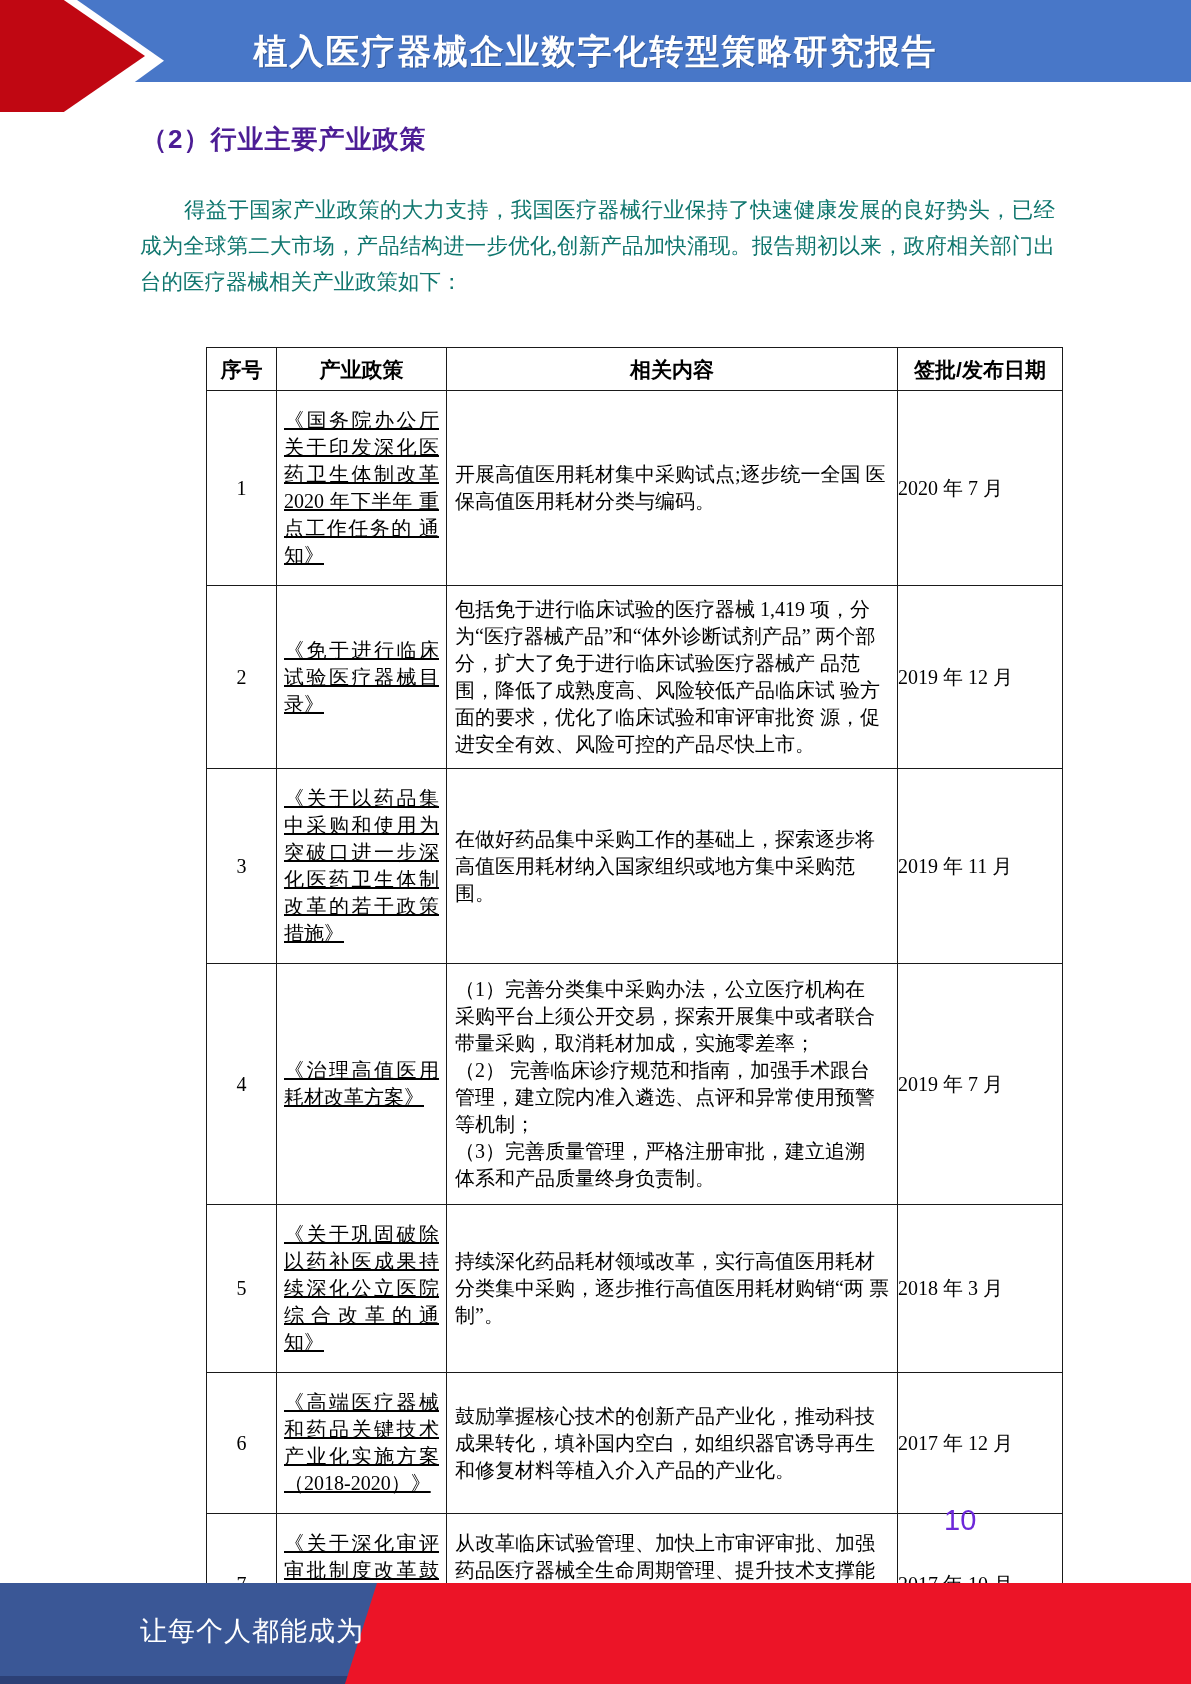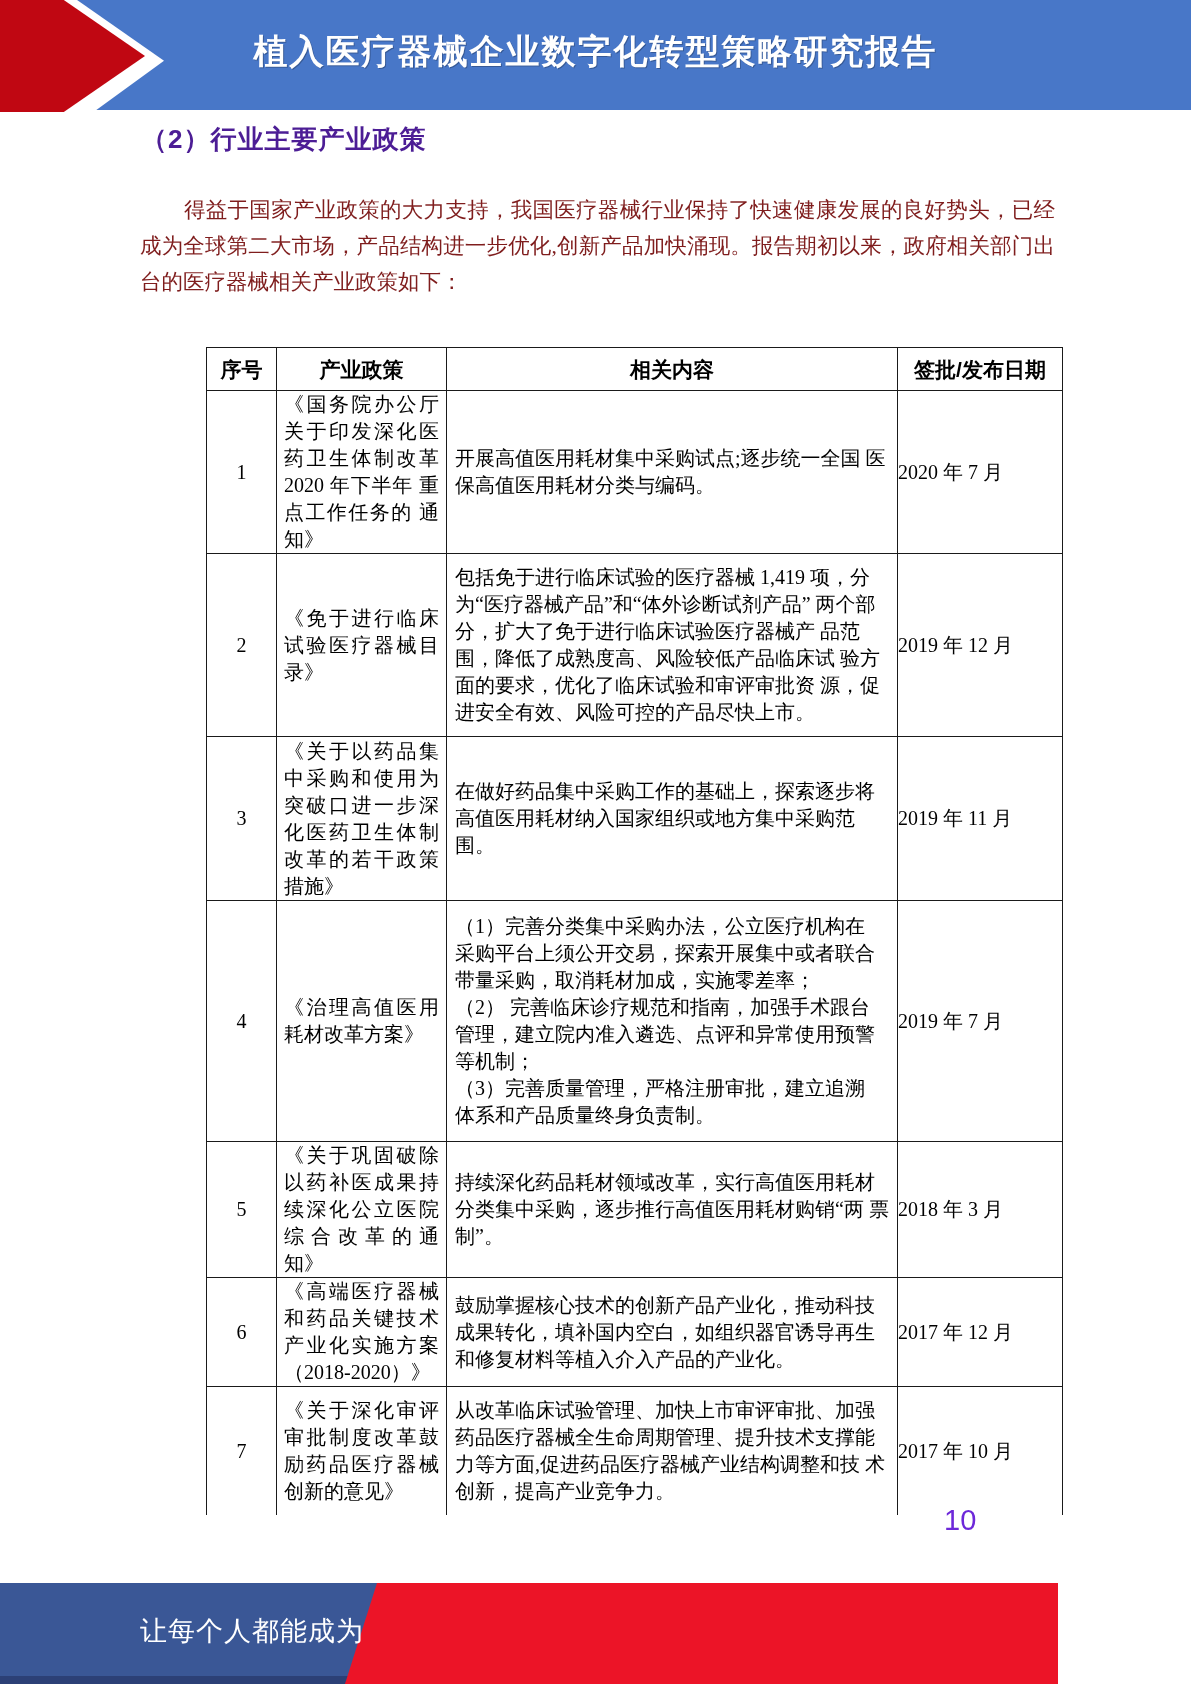--- a/index.html
+++ b/index.html
@@ -10,21 +10,21 @@
     --footer-blue-dark:#2C4076;
   }
   *{margin:0;padding:0;box-sizing:border-box;}
   html,body{background:#fff;}
   body{
     width:1191px;height:1684px;position:relative;overflow:hidden;
     font-family:"Liberation Serif","DejaVu Serif",serif;color:#000;
   }
   
   .banner{
-    position:absolute;left:0;top:0;width:1191px;height:110px;
+    position:absolute;left:0;top:0;width:1191px;height:82px;
     background:var(--header-blue);
   }
   .banner-title{
     position:absolute;left:0;top:0;width:1191px;height:104px;
     display:flex;align-items:center;justify-content:center;
     font-family:"Liberation Sans","DejaVu Sans",sans-serif;
     font-weight:bold;font-size:34px;color:#fff;letter-spacing:2px;
     text-shadow:1px 1px 0 rgba(0,0,0,.25);
   }
   .chev-white{
@@ -39,54 +39,54 @@
   }
   
   .section-heading{
     position:absolute;left:141px;top:122px;
     font-family:"Liberation Sans","DejaVu Sans",sans-serif;
     font-weight:bold;font-size:26px;color:#4c1d95;letter-spacing:1px;
   }
   .intro{
     position:absolute;left:140px;top:192px;width:915px;
     font-size:21.5px;line-height:36px;text-indent:44px;
-    text-align:justify;color:#7f1d1d;
+    text-align:justify;color:#0f766e;
   }
   
   table.policy{
     position:absolute;left:167px;top:347px;width:856px;
     border-collapse:collapse;table-layout:fixed;
     font-size:20px;line-height:27px;
   }
   table.policy th,table.policy td{
     border:1.3px solid #1a1a1a;vertical-align:middle;
     overflow:hidden;
   }
   table.policy th{
     font-family:"Liberation Sans","DejaVu Sans",sans-serif;
     font-weight:bold;font-size:21px;text-align:center;height:43px;
   }
   td.c-no{text-align:center;}
-  td.c-policy{text-align:justify;padding:0 7px;}
+  td.c-policy{text-align:justify;padding:16px 7px;text-decoration:underline;}
   td.c-content{padding:10px 8px;text-align:left;white-space:pre-line;}
   td.c-date{text-align:left;}
   tr.r1{height:162px;} tr.r2{height:166px;} tr.r3{height:164px;}
   tr.r4{height:241px;} tr.r5{height:113px;} tr.r6{height:109px;}
   tr.r7{height:112px;}
   tr.r7 td{border-bottom:none;}
   table.policy{border-bottom:none;margin-left:39px;}
   
   .page-number{
     position:absolute;left:944px;top:1504px;
     font-family:"Liberation Sans","DejaVu Sans",sans-serif;
     font-size:29px;color:#6d28d9;
   }
   
   .footer{
-    position:absolute;left:0;top:1583px;width:1058px;height:101px;
+    position:absolute;left:0;top:1583px;width:1191px;height:101px;
     background:var(--footer-red);
   }
   .footer-blue{
     position:absolute;left:0;top:0;width:377px;height:101px;
     background:linear-gradient(180deg,var(--footer-blue) 0%,var(--footer-blue) 92%,var(--footer-blue-dark) 92%,var(--footer-blue-dark) 100%);
     clip-path:polygon(0 0,100% 0,91.5% 100%,0 100%);
   }
   .footer-left-text{
     position:absolute;left:140px;top:0;height:95px;
     display:flex;align-items:center;

